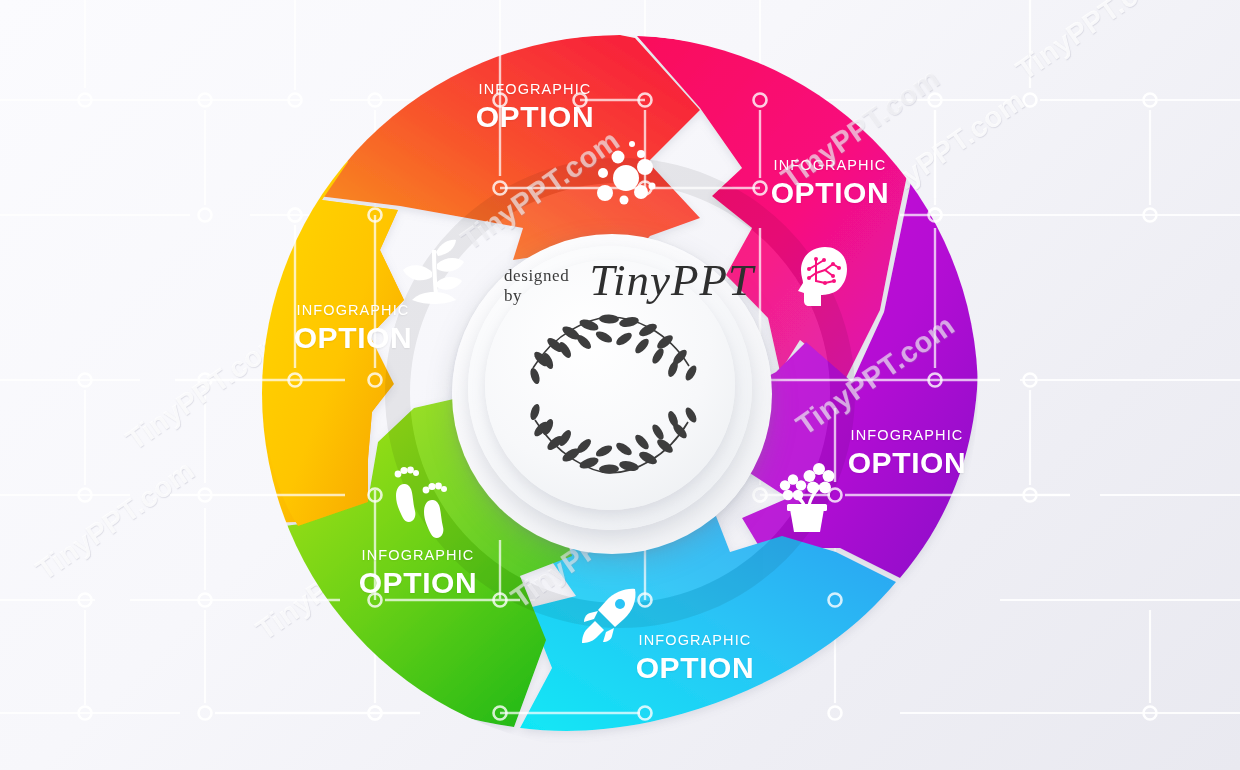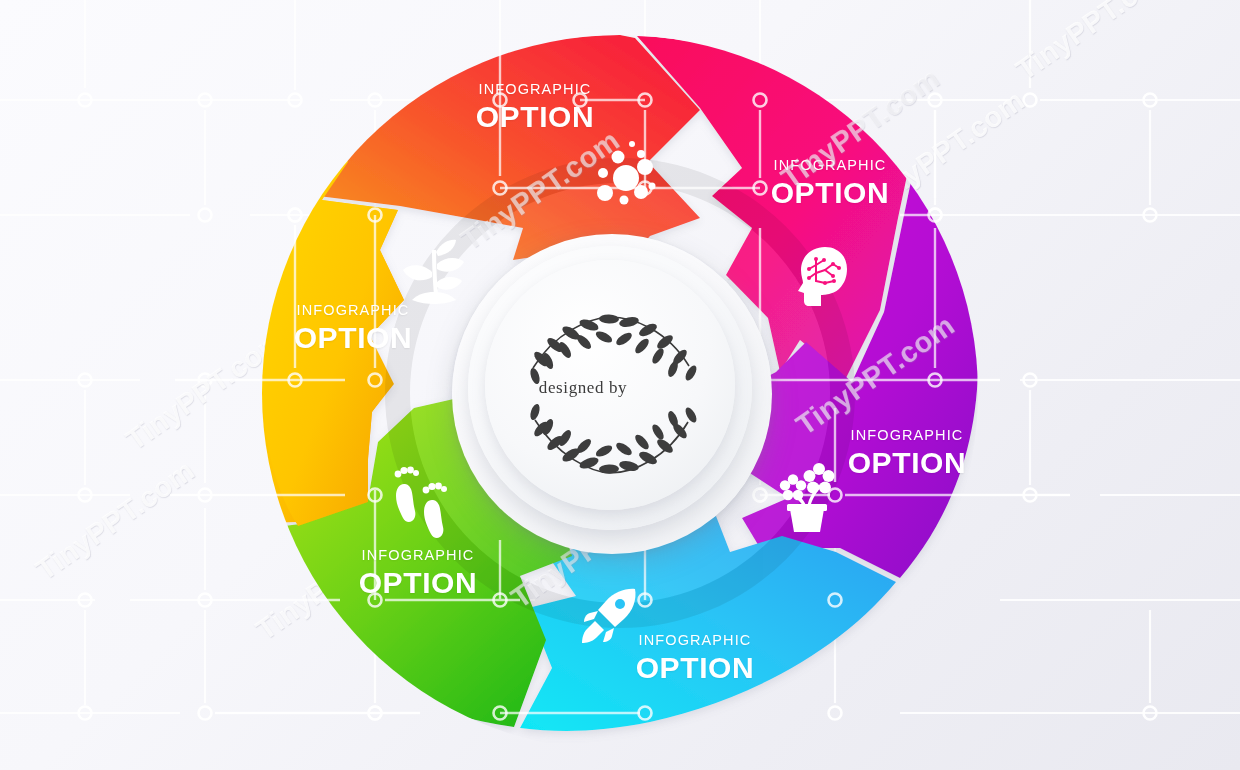--- a/index.html
+++ b/index.html
@@ -90,25 +90,25 @@
     box-shadow: 0 8px 18px rgba(120,126,145,0.22);
   }
   #c-inner {
     left: 485px; top: 260px;
     width: 250px; height: 250px;
     background: radial-gradient(circle at 40% 32%, #ffffff 0%, #f7f8fa 55%, #e9ecef 100%);
     box-shadow: 0 6px 14px rgba(120,126,145,0.20);
   }
   #logo-wrap {
     position: absolute;
-    left: 458px; top: 260px;
+    left: 504px; top: 260px;
     width: 250px; height: 250px;
     display: flex;
     flex-direction: row;
-    align-items: center;
+    align-items: flex-start;
     justify-content: center;
   }
   #logo-designed {
     font-family: "Liberation Serif", serif;
     font-size: 17px;
     color: #3b3b3b;
     letter-spacing: 0.6px;
     margin-top: 6px;
   }
   #logo-brand {
@@ -687,16 +687,17 @@
         <ellipse cx="180" cy="186" rx="4.4" ry="9.4" transform="rotate(-52 180 186)"></ellipse>
         <ellipse cx="173" cy="172" rx="4" ry="8.6" transform="rotate(-32 173 172)"></ellipse>
         <ellipse cx="195" cy="171" rx="4.2" ry="9" transform="rotate(-42 195 171)"></ellipse>
         <ellipse cx="188" cy="159" rx="4" ry="8.4" transform="rotate(-22 188 159)"></ellipse>
         <ellipse cx="206" cy="155" rx="4" ry="8.4" transform="rotate(-30 206 155)"></ellipse>
       </g>
     </svg>
 
     <div id="logo-wrap">
       <div id="logo-designed">designed by</div>
+      <div id="logo-brand">TinyPPT</div>
     </div>
   </div>
 
 </div>
 
 </body></html>

